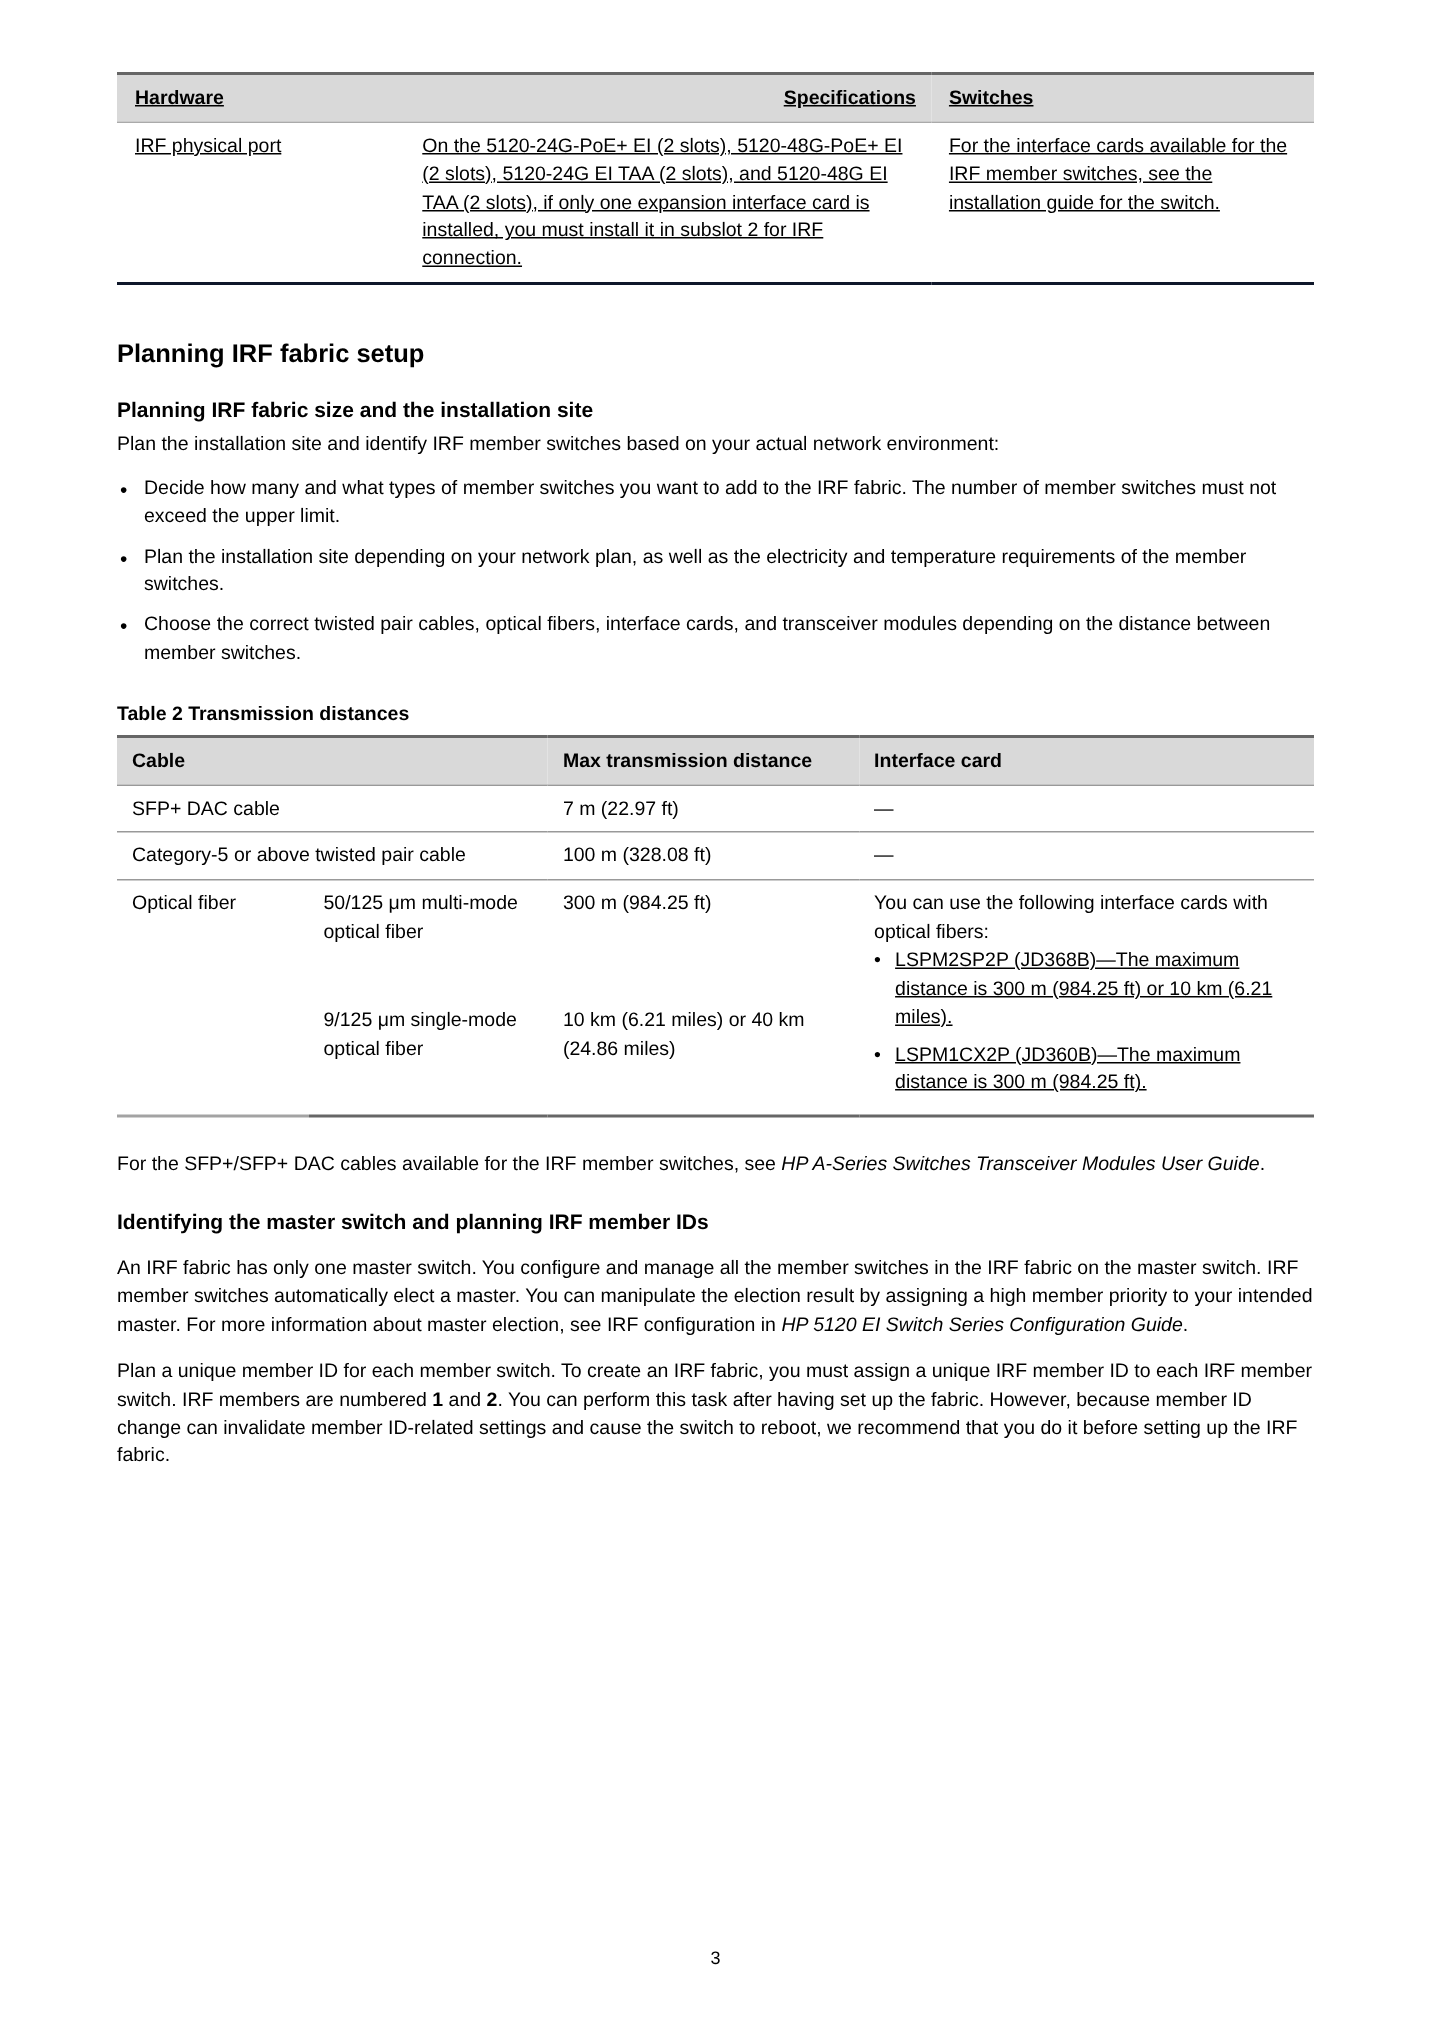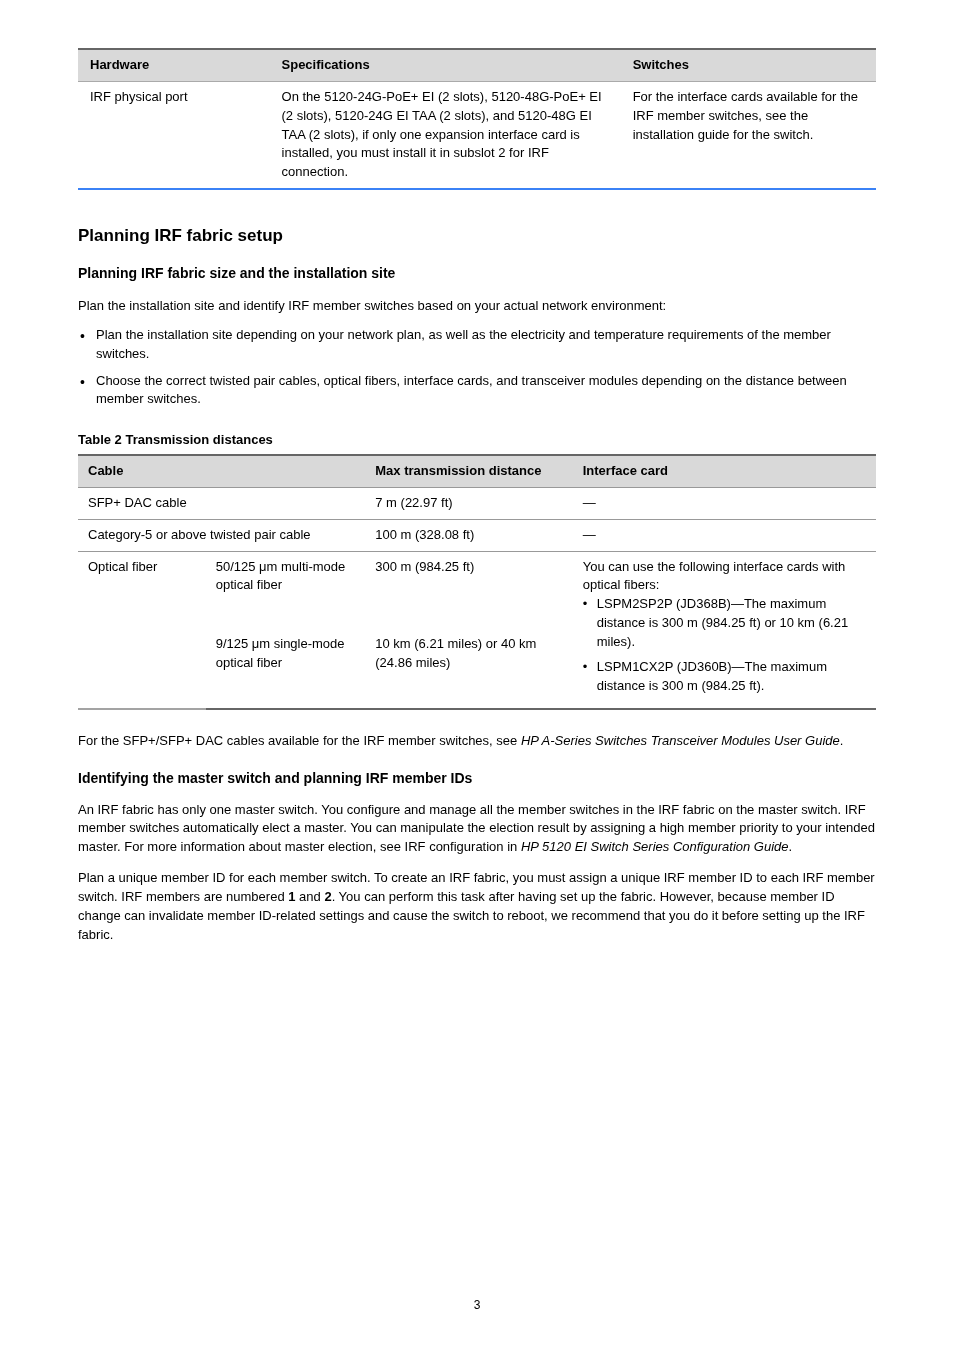--- a/index.html
+++ b/index.html
@@ -13,44 +13,45 @@
     padding: 48px 78px 0 78px;
     font-size: 13px;
     line-height: 1.45;
   }
 
   
   .tbl1 {
     width: 100%;
     border-collapse: collapse;
     border-top: 2px solid #666;
-    border-bottom: 2px solid #3b82f6;
+    border-bottom: 2px solid #0f172a;
+    text-decoration: underline;
   }
   .tbl1 th, .tbl1 td {
     padding: 6px 10px 6px 12px;
     text-align: left;
     vertical-align: top;
   }
   .tbl1 th {
     background: #d9d9d9;
     font-weight: bold;
     border-bottom: 1px solid #aaa;
   }
   .tbl1 .col1 { width: 24%; }
-  .tbl1 .col2 { width: 44%; }
+  .tbl1 .col2 { width: 44%; text-align: right; }
   .tbl1 .col3 { width: 32%; }
 
   
   .sec-heading {
     margin: 34px 0 14px 0;
     font-size: 17px;
     font-weight: bold;
   }
   .sec-sub {
-    margin-bottom: 14px;
+    margin-bottom: 4px;
     font-size: 14px;
     font-weight: bold;
   }
   .para { margin-bottom: 10px; }
   ul.dash { list-style: none; padding-left: 18px; }
   ul.dash li::before { content: "•"; position: absolute; margin-left: -16px; font-size: 14px; }
   ul.dash li { position: relative; margin-bottom: 8px; }
 
   .table-caption {
     margin: 22px 0 4px 0;
@@ -75,21 +76,21 @@
   .tbl2 th {
     background: #d9d9d9;
     font-weight: bold;
   }
   .tbl2 .c1 { width: 16%; }
   .tbl2 .c2 { width: 20%; }
   .tbl2 .c3 { width: 26%; }
   .tbl2 .c4 { width: 38%; }
   .tbl2 tr.group-top td { border-bottom: none; }
   .tbl2 tr.group-bot td { border-bottom: 2px solid #666; }
-  .tbl2 ul.inner { list-style: none; padding-left: 14px; }
+  .tbl2 ul.inner { list-style: none; padding-left: 14px; text-decoration: underline; }
   .tbl2 ul.inner li { position: relative; margin-bottom: 6px; }
   .tbl2 ul.inner li::before { content: "•"; position: absolute; left: -14px; font-size: 13px; }
   .dash { font-family: Arial, sans-serif; }
 
   
   .body-block { margin-top: 22px; }
   .body-block p { margin-bottom: 12px; }
   .bold { font-weight: bold; }
   .ital { font-style: italic; }
   .pagenum {
@@ -117,20 +118,21 @@
       <td>On the 5120-24G-PoE+ EI (2 slots), 5120-48G-PoE+ EI (2 slots), 5120-24G EI TAA (2 slots), and 5120-48G EI TAA (2 slots), if only one expansion interface card is installed, you must install it in subslot 2 for IRF connection.</td>
       <td>For the interface cards available for the IRF member switches, see the installation guide for the switch.</td>
     </tr>
   </tbody>
 </table>
 
 <div class="sec-heading">Planning IRF fabric setup</div>
 <div class="sec-sub">Planning IRF fabric size and the installation site</div>
 <p class="para">Plan the installation site and identify IRF member switches based on your actual network environment:</p>
 <ul class="dash">
+  <li>Decide how many and what types of member switches you want to add to the IRF fabric. The number of member switches must not exceed the upper limit.</li>
   <li>Plan the installation site depending on your network plan, as well as the electricity and temperature requirements of the member switches.</li>
   <li>Choose the correct twisted pair cables, optical fibers, interface cards, and transceiver modules depending on the distance between member switches.</li>
 </ul>
 
 <div class="table-caption">Table 2 Transmission distances</div>
 
 <table class="tbl2">
   <colgroup>
     <col class="c1">
       <col class="c2">

